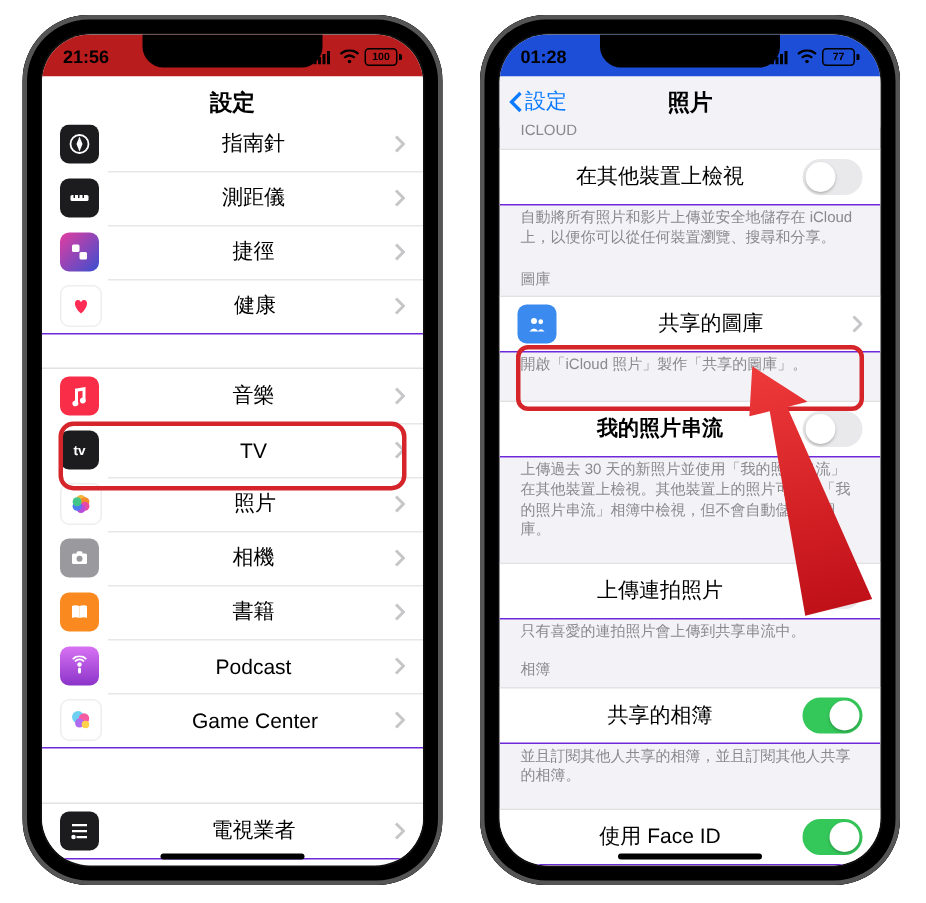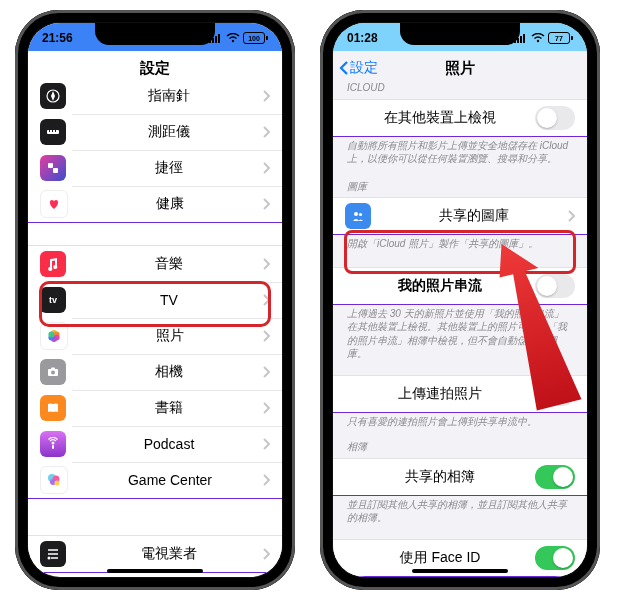--- a/index.html
+++ b/index.html
@@ -3,31 +3,31 @@
 <meta charset="utf-8">
 <style>
   html,body{margin:0;padding:0;background:#fff;font-family:-apple-system,"Helvetica Neue",Arial,sans-serif;}
   .stage{width:617px;height:602px;position:relative;background:#fff;}
   .phone{position:absolute;width:280px;height:580px;top:10px;border-radius:44px;background:#111;box-shadow:inset 0 0 0 3px #555, inset 0 0 0 12px #000;}
   .phone.left{left:15px;}
   .phone.right{left:320px;}
   .screen{position:absolute;left:13px;right:13px;top:13px;bottom:13px;border-radius:32px;background:#f2f2f7;overflow:hidden;}
   .screenL{background:#fff;}
   .notch{position:absolute;top:0;left:50%;transform:translateX(-50%);width:120px;height:22px;background:#000;border-bottom-left-radius:14px;border-bottom-right-radius:14px;z-index:10;}
-  .statusbar{height:26px;display:flex;align-items:center;justify-content:space-between;padding:2px 14px 0 14px;font-size:12px;font-weight:600;color:#000;background:#3b82f6;}
-  .statusR{background:#7dd3fc;}
+  .statusbar{height:26px;display:flex;align-items:center;justify-content:space-between;padding:2px 14px 0 14px;font-size:12px;font-weight:600;color:#000;background:#b91c1c;}
+  .statusR{background:#1d4ed8;}
   .sicons{display:flex;align-items:center;gap:3px;}
   .sicons svg{display:block;}
   .navbar{height:34px;background:#fff;border-bottom:1px solid #e2e2e4;display:flex;align-items:center;justify-content:center;position:relative;font-size:15px;font-weight:600;}
   .navbarR{background:#f2f2f7;border-bottom:none;}
   .navtitle{color:#000;}
   .backbtn{position:absolute;left:6px;top:0;height:34px;display:flex;align-items:center;color:#0a7aff;font-size:14px;font-weight:400;gap:1px;}
   .backbtn svg{stroke:#0a7aff;}
   .content{position:absolute;top:60px;bottom:0;left:0;right:0;overflow:hidden;}
-  .ghead,.gfoot{font-size:10px;color:#8a8a8e;padding:2px 14px 4px 14px;line-height:1.35;font-style:italic;}
+  .ghead,.gfoot{font-size:10px;color:#8a8a8e;padding:2px 14px 4px 14px;line-height:1.35;}
   .ghead{text-transform:none;}
   .list{background:#fff;border-top:1px solid #e2e2e4;border-bottom:1px solid #6d28d9;text-align:center;}
   .row{height:36px;display:flex;align-items:center;padding:0 12px 0 12px;position:relative;}
   .row + .row::before{content:"";position:absolute;top:0;left:44px;right:0;height:1px;background:#e7e7ea;}
   .iconbox{width:26px;height:26px;border-radius:6px;margin-right:10px;display:flex;align-items:center;justify-content:center;color:#fff;flex:0 0 auto;}
   .rlabel{flex:1;font-size:14px;color:#000;}
   .chev{flex:0 0 auto;}
   .chev svg{stroke:#c6c6c9;display:block;}
   .toggle{width:40px;height:24px;border-radius:12px;position:relative;flex:0 0 auto;}
   .toggle.off{background:#e9e9eb;}

